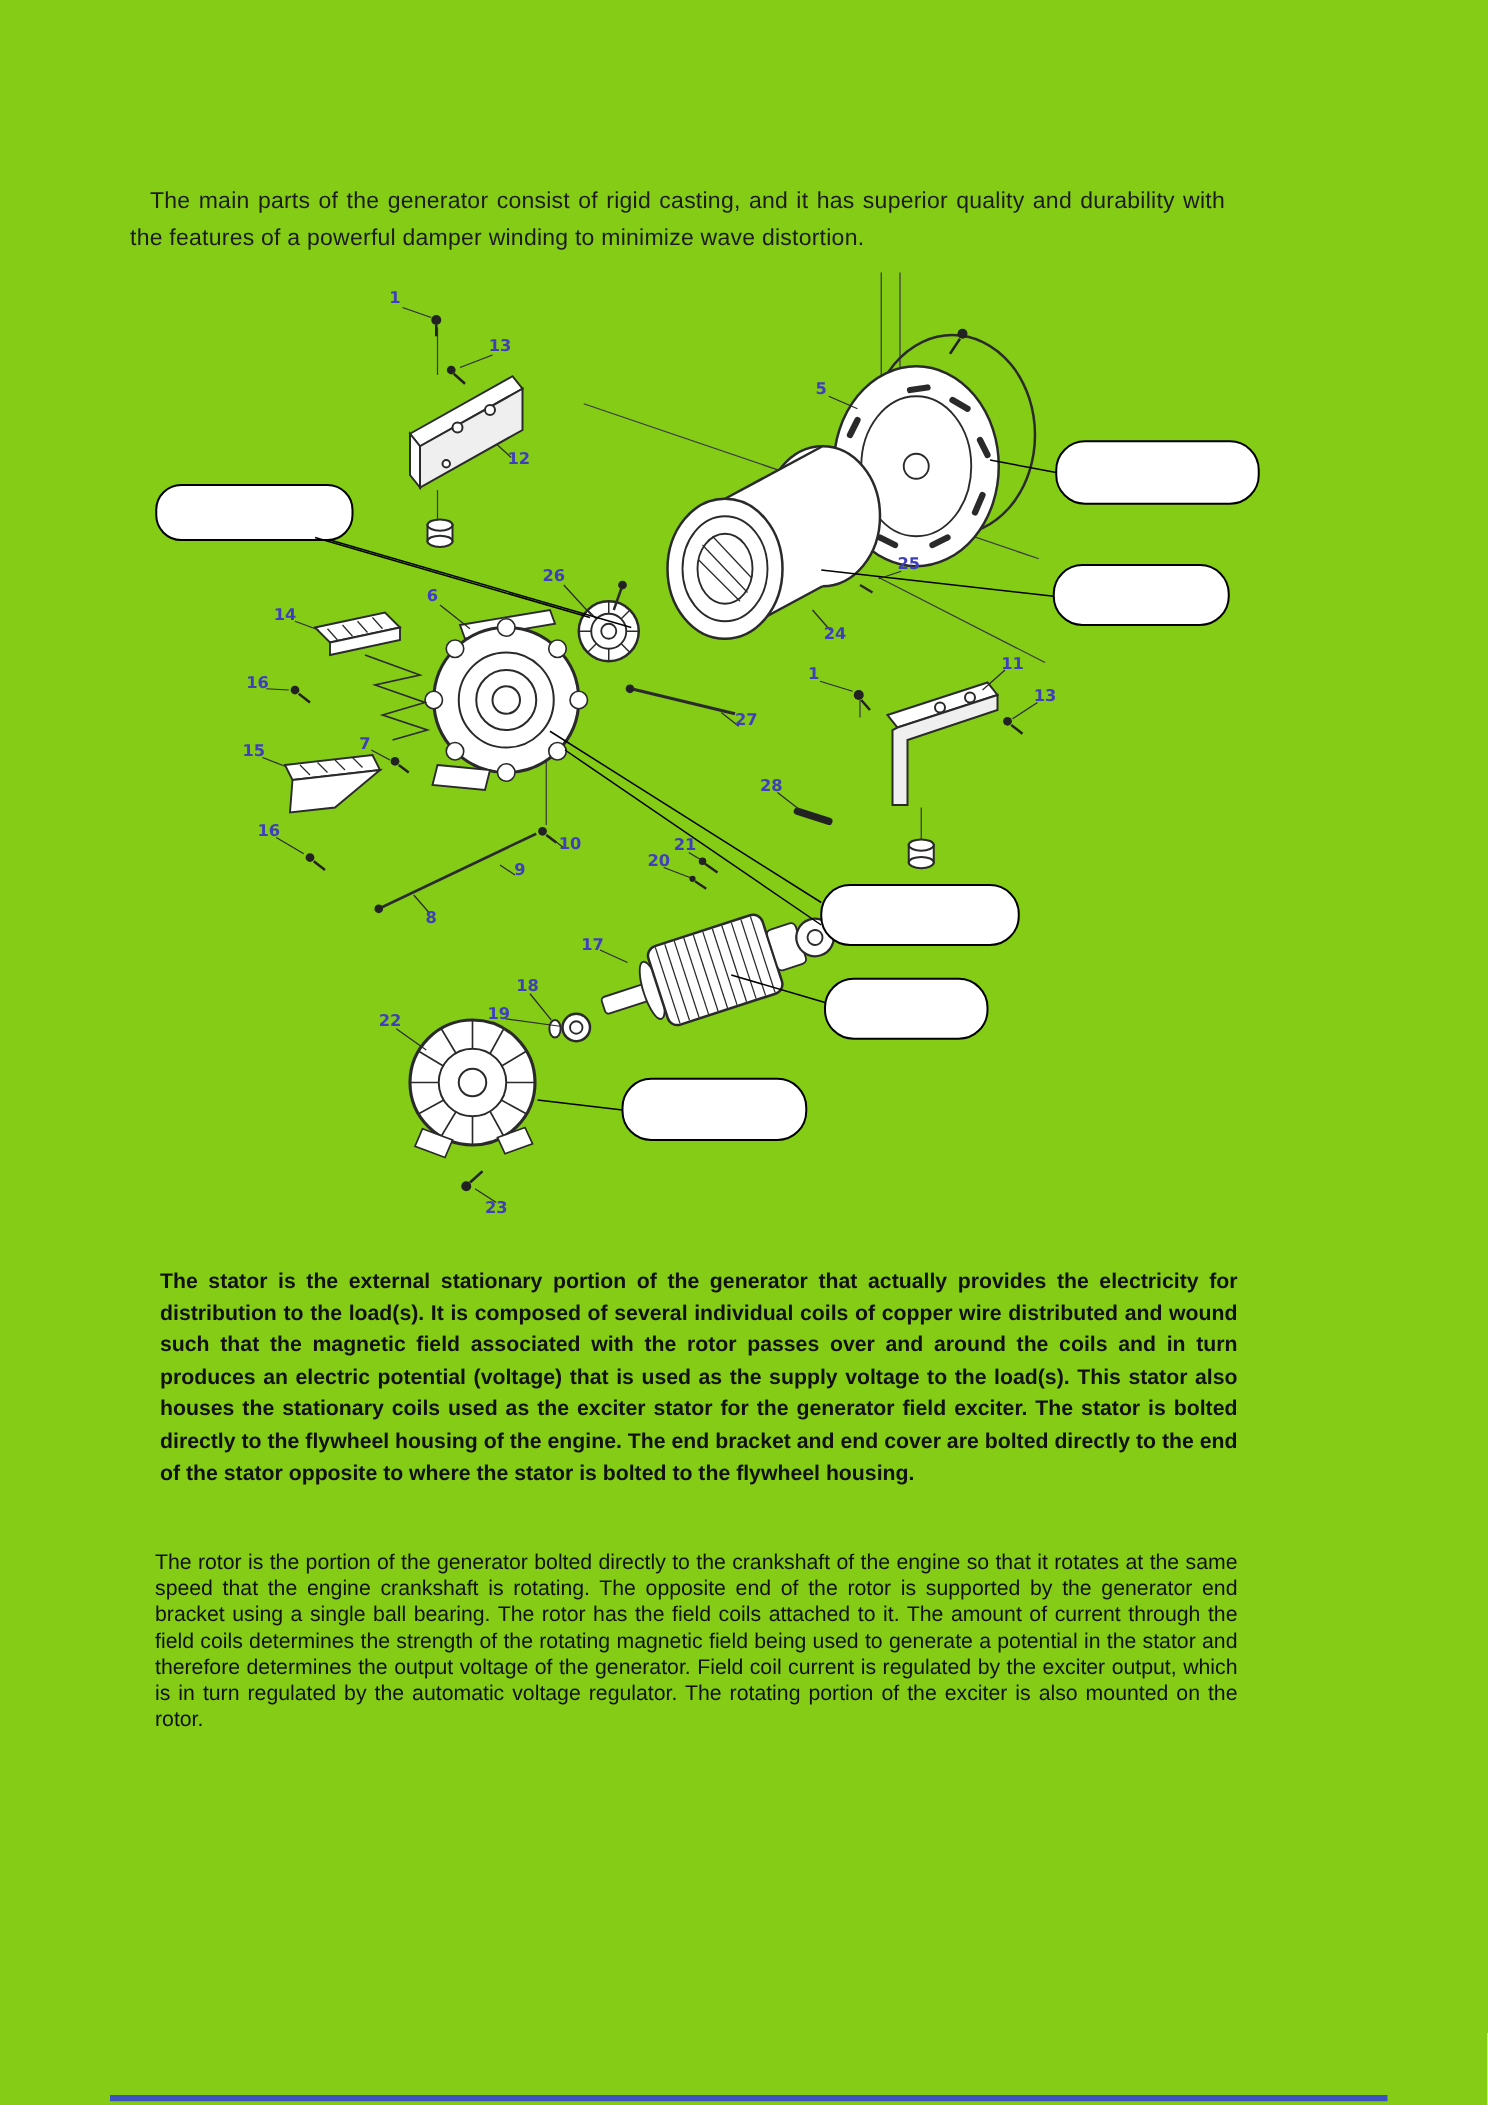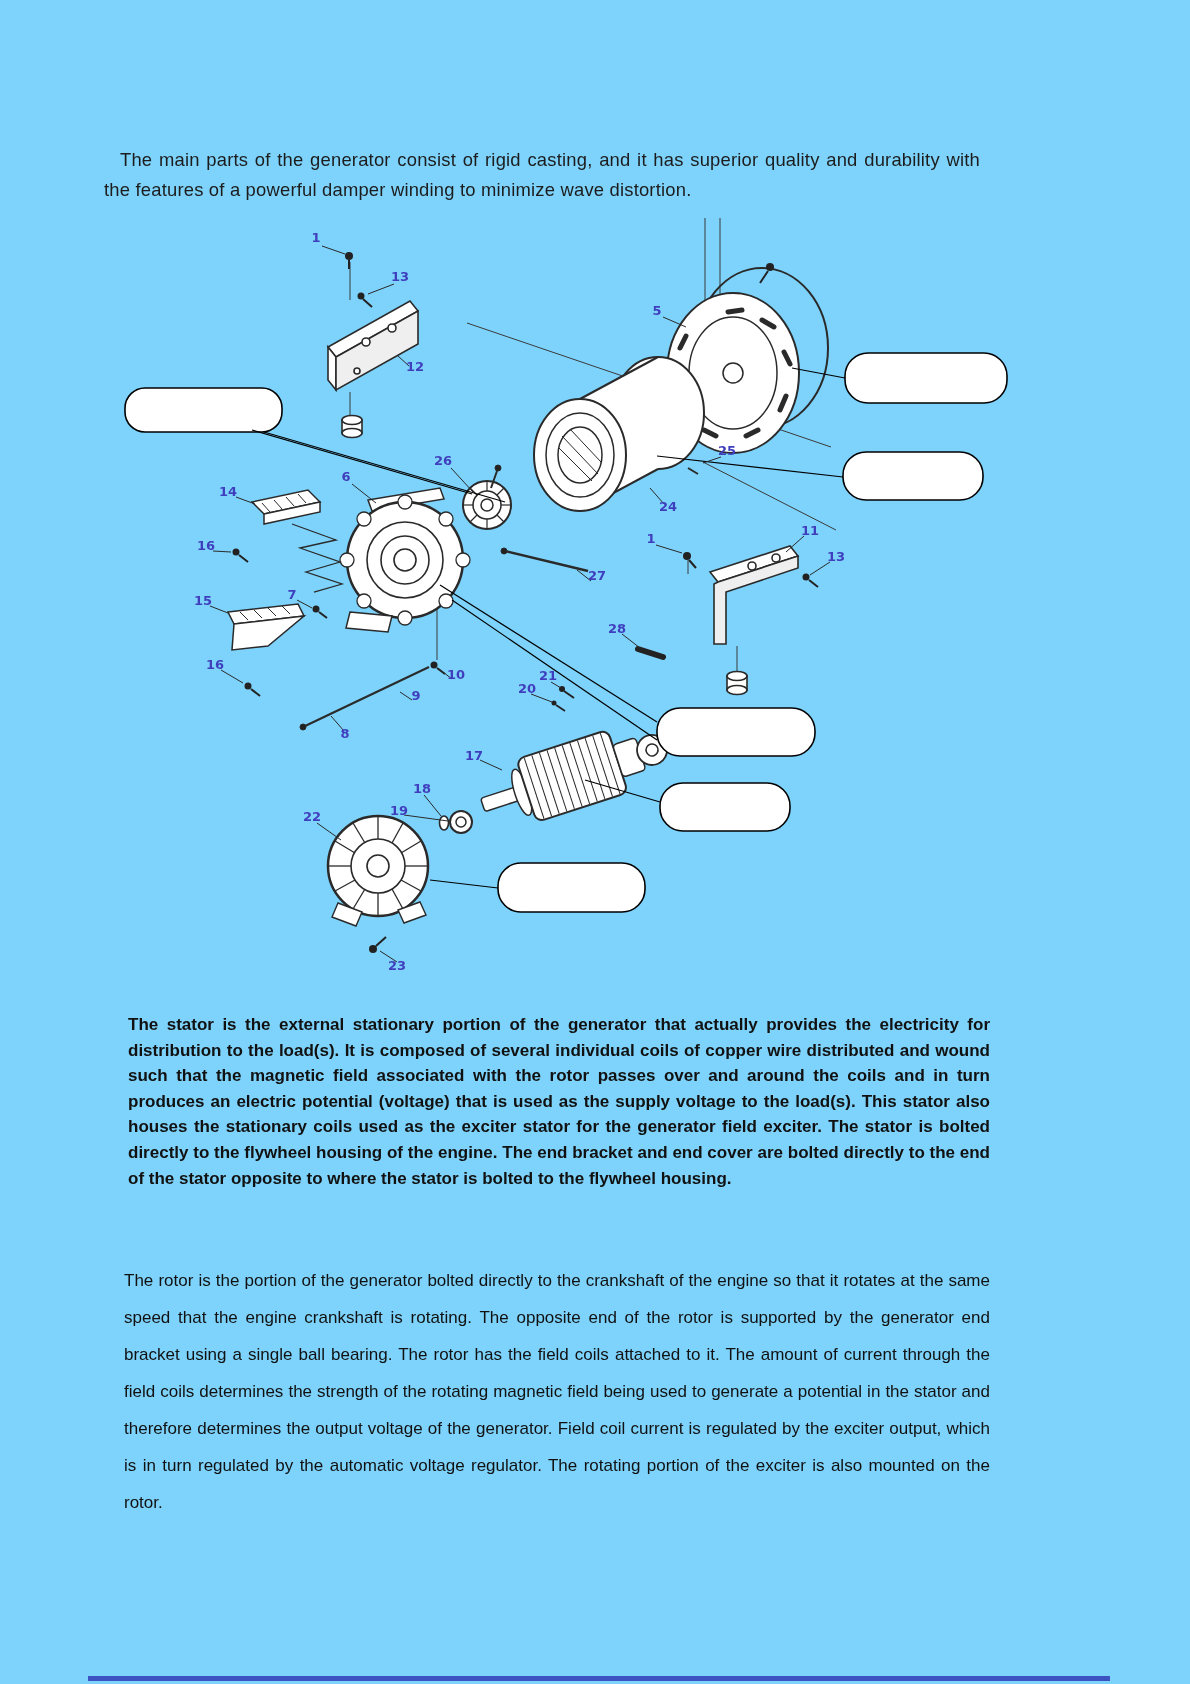--- a/index.html
+++ b/index.html
@@ -1,35 +1,35 @@
 <!DOCTYPE html>
 <html><head>
 <meta charset="utf-8">
 <style>
   * { margin:0; padding:0; box-sizing:border-box; }
   html,body { background:#ffffff; }
   .page {
-    position:relative; width:1190px; height:1684px; background:#7dd3fc;
+    position:relative; width:1190px; height:1684px; background:#84cc16;
     font-family:"Liberation Sans", sans-serif; color:#161616; overflow:hidden;
   }
   .intro {
     position:absolute; left:104px; top:145px; width:876px;
     font-size:18.4px; line-height:30px; text-align:justify; text-indent:16px;
     color:#1c1c1c; letter-spacing:0.2px;
   }
   .diagram {
     position:absolute; left:0; top:0; width:1190px; height:1010px;
   }
   .para-stator {
     position:absolute; left:128px; top:1012px; width:862px;
     font-size:17px; line-height:25.6px; text-align:justify; color:#111;font-weight:bold;
   }
   .para-rotor {
     position:absolute; left:124px; top:1239px; width:866px;
-    font-size:17px; line-height:37px; text-align:justify; color:#111;margin-top:23px;
+    font-size:17px; line-height:21px; text-align:justify; color:#111;
   }
   .footer-rule {
     position:absolute; left:88px; top:1676px; width:1022px; height:5px;
     background:#3b52c0;
   }
   .part-label {
     font-family:"DejaVu Sans", sans-serif; font-size:13px; font-weight:bold;
   }
   svg line, svg path, svg polygon, svg rect, svg circle, svg ellipse, svg polyline { vector-effect:none; }
 </style>

